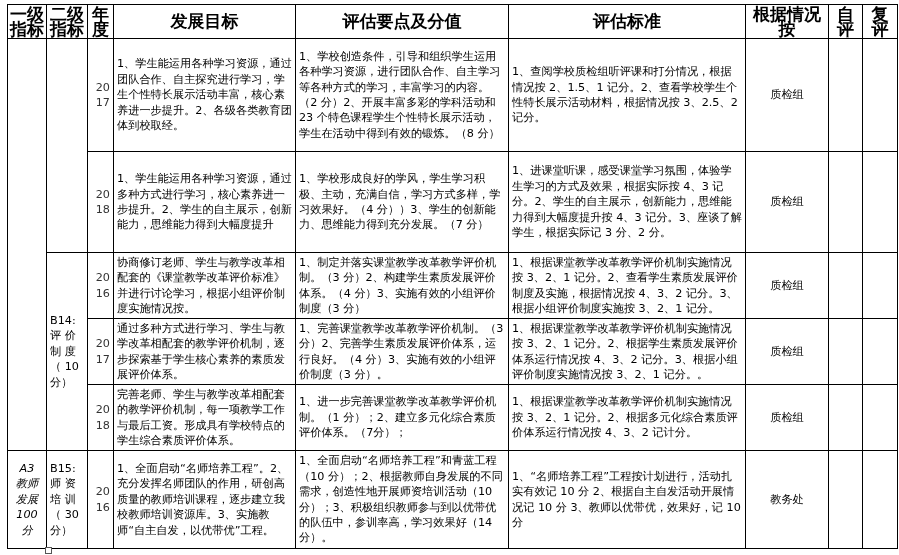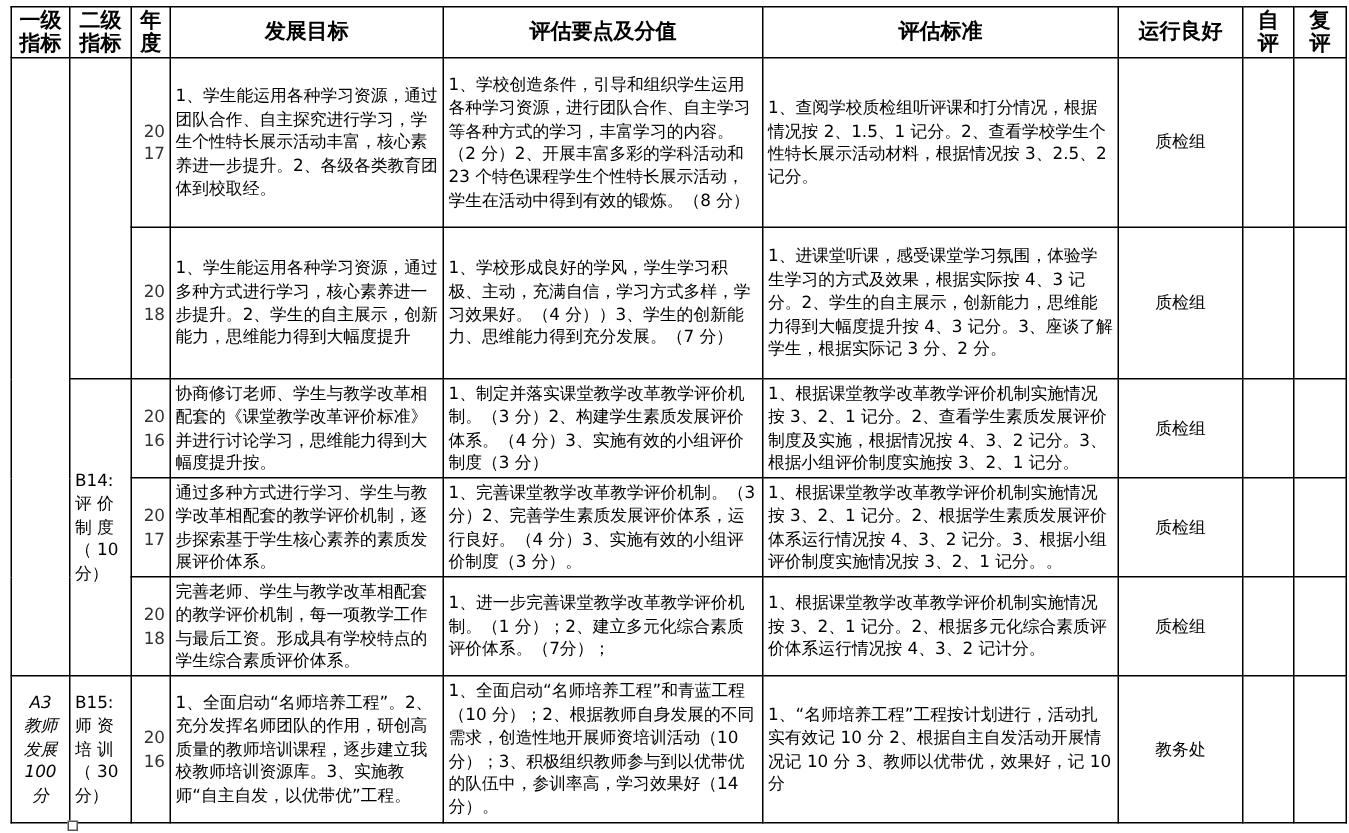--- a/index.html
+++ b/index.html
@@ -12,21 +12,21 @@
   }
   table.eval td, table.eval th {
     border: 1.3px solid #000;
     padding: 1px 3px;
     font-size: 11.2px;
     line-height: 15.4px;
     vertical-align: middle;
     word-break: break-all;
   }
   table.eval th {
-    font-weight: bold; font-size: 14px; line-height: 15px;
+    font-weight: bold; font-size: 17px; line-height: 15px;
     text-align: center; padding: 1px 1px;
   }
   .c-l1 { width: 39px; }
   .c-l2 { width: 41px; }
   .c-yr { width: 26px; }
   .c-goal { width: 182px; }
   .c-points { width: 213px; }
   .c-std { width: 237px; }
   .c-dept { width: 83px; }
   .c-self { width: 34px; }
@@ -75,21 +75,21 @@
       <span>二级</span>
       <span>指标</span>
     </th>
     <th class="hdr-cell">
       <span>年</span>
       <span>度</span>
     </th>
     <th>发展目标</th>
     <th>评估要点及分值</th>
     <th>评估标准</th>
-    <th>运行良好</th>
+    <th>根据情况按</th>
     <th class="hdr-cell">
       <span>自</span>
       <span>评</span>
     </th>
     <th class="hdr-cell">
       <span>复</span>
       <span>评</span>
     </th>
   </tr>
 
@@ -126,21 +126,21 @@
       <div>B14:</div>
       <div>评 价</div>
       <div>制 度</div>
       <div>（ 10</div>
       <div>分）</div>
     </td>
     <td class="year">
       <span>20</span>
       <span>16</span>
     </td>
-    <td>协商修订老师、学生与教学改革相配套的《课堂教学改革评价标准》并进行讨论学习，思维能力得到大幅度提升按。</td>
+    <td>协商修订老师、学生与教学改革相配套的《课堂教学改革评价标准》并进行讨论学习，根据小组评价制度实施情况按。</td>
     <td>1、制定并落实课堂教学改革教学评价机制。（3 分）2、构建学生素质发展评价体系。（4 分）3、实施有效的小组评价制度（3 分）</td>
     <td class="std">1、根据课堂教学改革教学评价机制实施情况按 3、2、1 记分。2、查看学生素质发展评价制度及实施，根据情况按 4、3、2 记分。3、根据小组评价制度实施按 3、2、1 记分。</td>
     <td class="center">质检组</td>
     <td></td>
     <td></td>
   </tr>
 
   <tr class="r4">
     <td class="year">
       <span>20</span>

